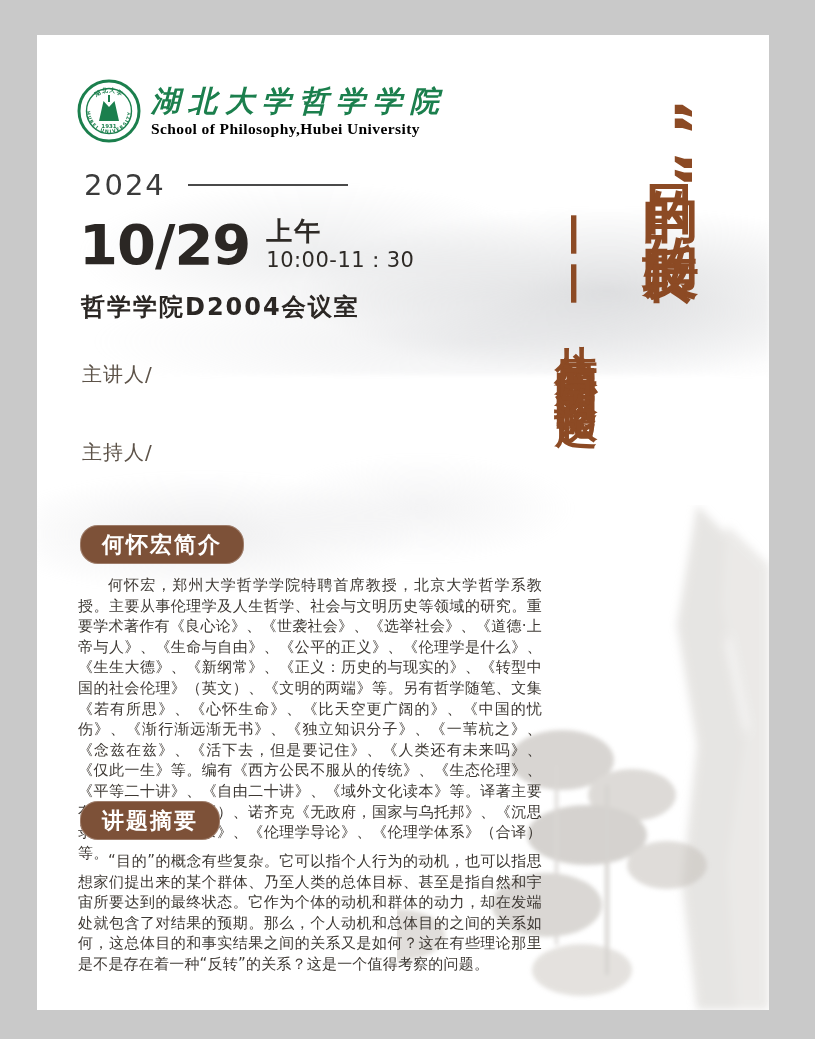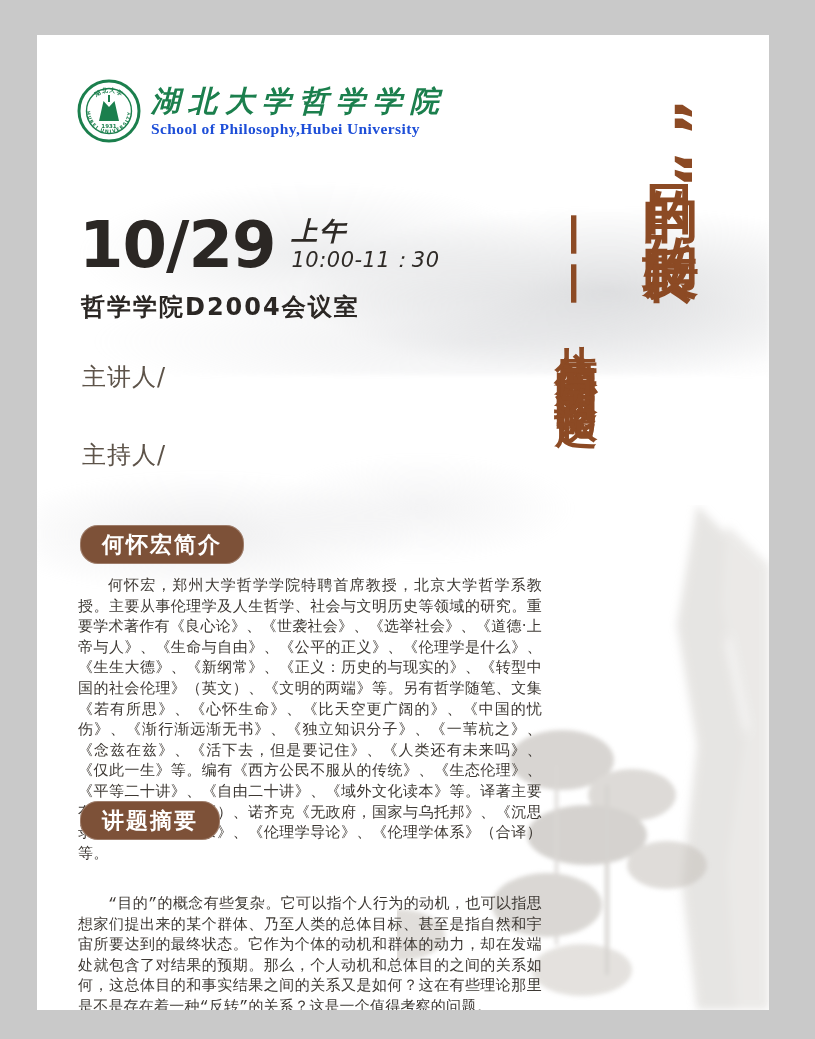--- a/index.html
+++ b/index.html
@@ -34,58 +34,58 @@
   
   .brand{position:absolute;left:40px;top:44px;display:flex;align-items:center;}
   .seal{width:64px;height:64px;flex:0 0 auto;}
   .brand-text{margin-left:10px;}
   .org-cn{
     font-size:29px;font-weight:700;font-style:italic;color:#1b7f4d;
     letter-spacing:8px;line-height:34px;white-space:nowrap;
   }
   .org-en{
     font-family:"Liberation Serif","DejaVu Serif",serif;
-    font-size:15.5px;font-weight:700;color:#1d4ed8;letter-spacing:.4px;margin-top:2px;
+    font-size:15.5px;font-weight:700;color:#000000;letter-spacing:.4px;margin-top:2px;
   }
   
   .year-row{position:absolute;left:47px;top:133px;display:flex;align-items:center;}
   .year{font-size:29px;color:#3b3b3b;letter-spacing:2px;}
   .year-line{width:160px;height:2px;background:#4a4a4a;margin-left:22px;}
   .bigdate-row{position:absolute;left:42px;top:168px;display:flex;align-items:flex-start;}
   .bigdate{
-    font-size:64px;font-weight:700;color:#2b2724;line-height:84px;letter-spacing:-1px;
+    font-size:56px;font-weight:700;color:#2b2724;line-height:84px;letter-spacing:-1px;
   }
-  .time-col{margin-left:16px;margin-top:14px;color:#2e2a26;font-style:italic;}
+  .time-col{margin-left:16px;margin-top:14px;color:#2e2a26;}
   .period{font-size:26px;font-weight:700;line-height:28px;letter-spacing:2px;}
   .time{font-size:21px;line-height:30px;letter-spacing:.5px;}
   .venue{
     position:absolute;left:44px;top:256px;font-size:24px;font-weight:700;
     color:#2b2724;letter-spacing:2px;
   }
   
-  .role-label{font-size:24px;color:#5d5349;letter-spacing:1px;}
+  .role-label{font-size:20px;color:#5d5349;letter-spacing:1px;}
   .person-name{font-size:34px;font-weight:700;color:#2e2720;letter-spacing:3px;margin-top:4px;}
   .speaker-block{position:absolute;left:45px;top:326px;}
   .host-block{position:absolute;left:45px;top:404px;}
   
   .badge{
     position:absolute;left:43px;height:39px;border-radius:18px;
     background:#7d5138;color:#ffffff;display:flex;align-items:center;justify-content:center;
     font-size:22px;font-weight:700;letter-spacing:2px;padding:0 22px;
     box-shadow:inset 0 0 0 1px rgba(255,255,255,.25);
   }
   .badge-bio{top:490px;}
   .badge-abs{top:766px;}
   .para{
     position:absolute;left:41px;width:464px;
     font-size:15px;line-height:20.6px;color:#3d3833;
     text-align:justify;text-indent:2em;letter-spacing:.2px;
   }
   .para-bio{top:540px;}
-  .para-abs{top:860px;font-family:Liberation Mono, monospace;}
+  .para-abs{top:816px;}
   
   .vtitle-main{
     position:absolute;top:64px;right:64px;
     writing-mode:vertical-rl;text-orientation:mixed;
     font-size:56px;font-weight:800;color:#8c4a24;letter-spacing:5px;
     line-height:68px;white-space:nowrap;
   }
   .vtitle-sub{
     position:absolute;top:178px;right:166px;
     writing-mode:vertical-rl;text-orientation:mixed;
@@ -143,20 +143,24 @@
       <text font-size="4.6" fill="#1b7f4d" font-weight="700" letter-spacing="1.2">
         <textPath href="#arcBottom" startOffset="50%" text-anchor="middle">HUBEI UNIVERSITY</textPath>
       </text>
     </svg>
     <div class="brand-text">
       <div class="org-cn">湖北大学哲学学院</div>
       <div class="org-en">School of Philosophy,Hubei University</div>
     </div>
   </div>
 
+  <div class="year-row">
+    <span class="year">2024</span>
+    <span class="year-line"></span>
+  </div>
   <div class="bigdate-row">
     <span class="bigdate">10/29</span>
     <span class="time-col">
       <div class="period">上午</div>
       <div class="time">10:00-11：30</div>
     </span>
   </div>
   <div class="venue">哲学学院D2004会议室</div>
 
   <div class="speaker-block">

